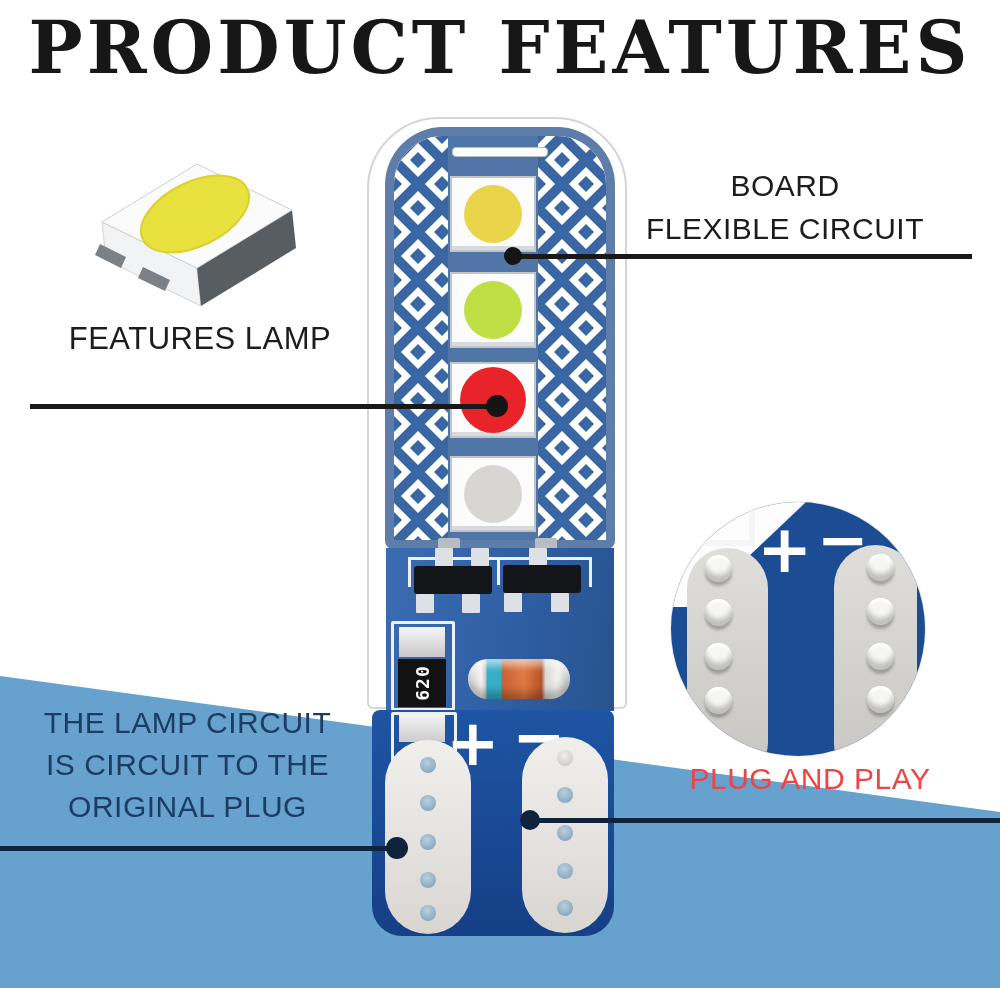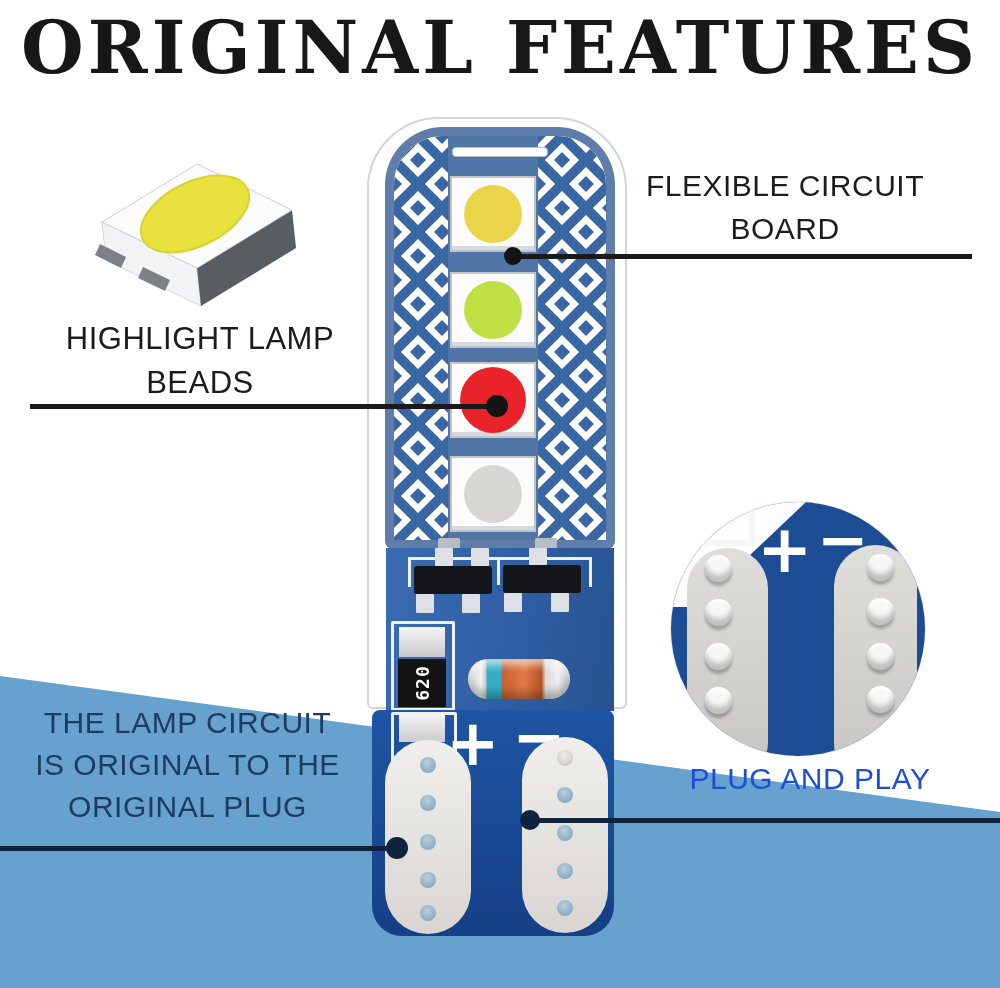--- a/index.html
+++ b/index.html
@@ -14,21 +14,21 @@
   
   .title{left:0;top:8px;width:1000px;text-align:center;
          font-family:"DejaVu Serif",serif;font-weight:bold;font-size:72px;
          letter-spacing:4px;color:#171717;line-height:80px;white-space:nowrap;}
 
   
   .lbl{color:#1c1c1c;text-align:center;font-size:30px;line-height:43px;letter-spacing:.5px;}
   .lbl-highlight{left:35px;top:317px;width:330px;font-size:31px;line-height:44px;}
   .lbl-flex{left:610px;top:164px;width:350px;}
   .lbl-holder{left:20px;top:702px;width:335px;color:#1d3c64;line-height:42px;}
-  .lbl-plug{left:655px;top:757px;width:310px;color:#1d4ed8;}
+  .lbl-plug{left:655px;top:757px;width:310px;color:#ef4444;}
 
   
   .pline{height:5px;background:#191919;}
   .pline.navy{background:#10233d;}
   .pdot{border-radius:50%;background:#141414;}
   .pdot.navy{background:#10233d;}
 
   
   .glass{left:367px;top:117px;width:260px;height:592px;background:#ffffff;
          border:2px solid #d3d6d8;border-radius:72px 72px 6px 6px;box-sizing:border-box;}
@@ -100,44 +100,43 @@
   .idot{position:absolute;width:27px;height:27px;border-radius:50%;background:#f6f6f5;
         box-shadow:0 4px 3px rgba(0,0,0,.25),inset 0 -7px 5px rgba(0,0,0,.22),inset 0 3px 3px #fff;}
 </style>
 </head>
 <body>
 
 <div class="stage">
 
   <div class="abs bg-wedge"></div>
 
-  <div class="abs title">ORIGINAL FEATURES</div>
+  <div class="abs title">PRODUCT FEATURES</div>
 
   <svg class="abs" style="left:88px;top:148px;" width="230" height="160" viewBox="0 0 230 160">
     <polygon points="14,74 109,120 113,158 18,112" fill="#f1f3f4" stroke="#d5d5d5" stroke-width="1"></polygon>
     <polygon points="204,62 208,100 113,158 109,120" fill="#585d61"></polygon>
     <polygon points="14,74 109,16 204,62 109,120" fill="#fbfbfb" stroke="#cfcfcf" stroke-width="1"></polygon>
     <ellipse cx="107" cy="66" rx="58" ry="32" transform="rotate(-26 107 66)" fill="#e9e13e" stroke="#d9d12e" stroke-width="2"></ellipse>
     <polygon points="12,96 38,109 33,120 7,107" fill="#7c8185"></polygon>
     <polygon points="55,119 82,132 77,143 50,130" fill="#7c8185"></polygon>
   </svg>
 
   <div class="abs lbl lbl-highlight">
-    <div>HIGHLIGHT LAMP</div>
-    <div>BEADS</div>
+    <div>FEATURES LAMP</div>
   </div>
 
   <div class="abs lbl lbl-flex">
+    <div>BOARD</div>
     <div>FLEXIBLE CIRCUIT</div>
-    <div>BOARD</div>
   </div>
 
   <div class="abs lbl lbl-holder">
     <div>THE LAMP CIRCUIT</div>
-    <div>IS ORIGINAL TO THE</div>
+    <div>IS CIRCUIT TO THE</div>
     <div>ORIGINAL PLUG</div>
   </div>
 
   <div class="abs lbl lbl-plug">PLUG AND PLAY</div>
 
   <div class="abs glass"></div>
 
   <div class="abs head">
     <svg class="maze-svg" width="212" height="404">
       <defs>

